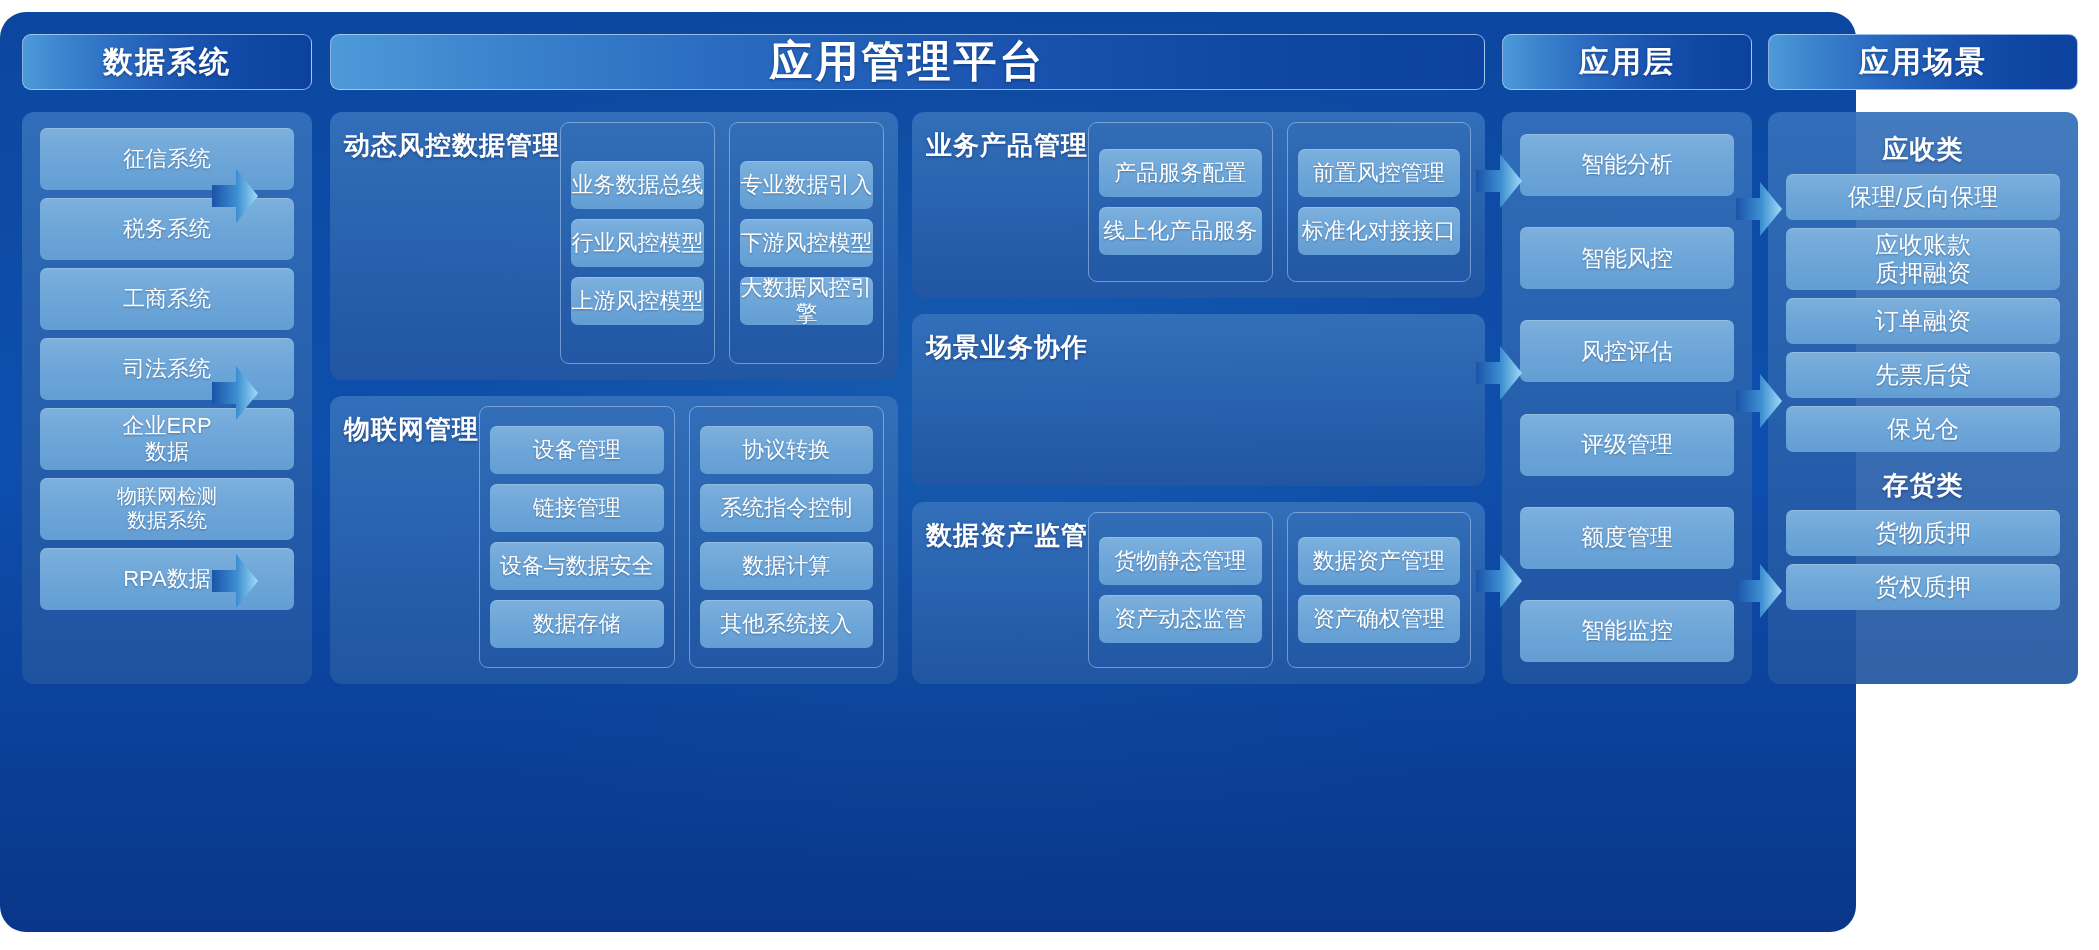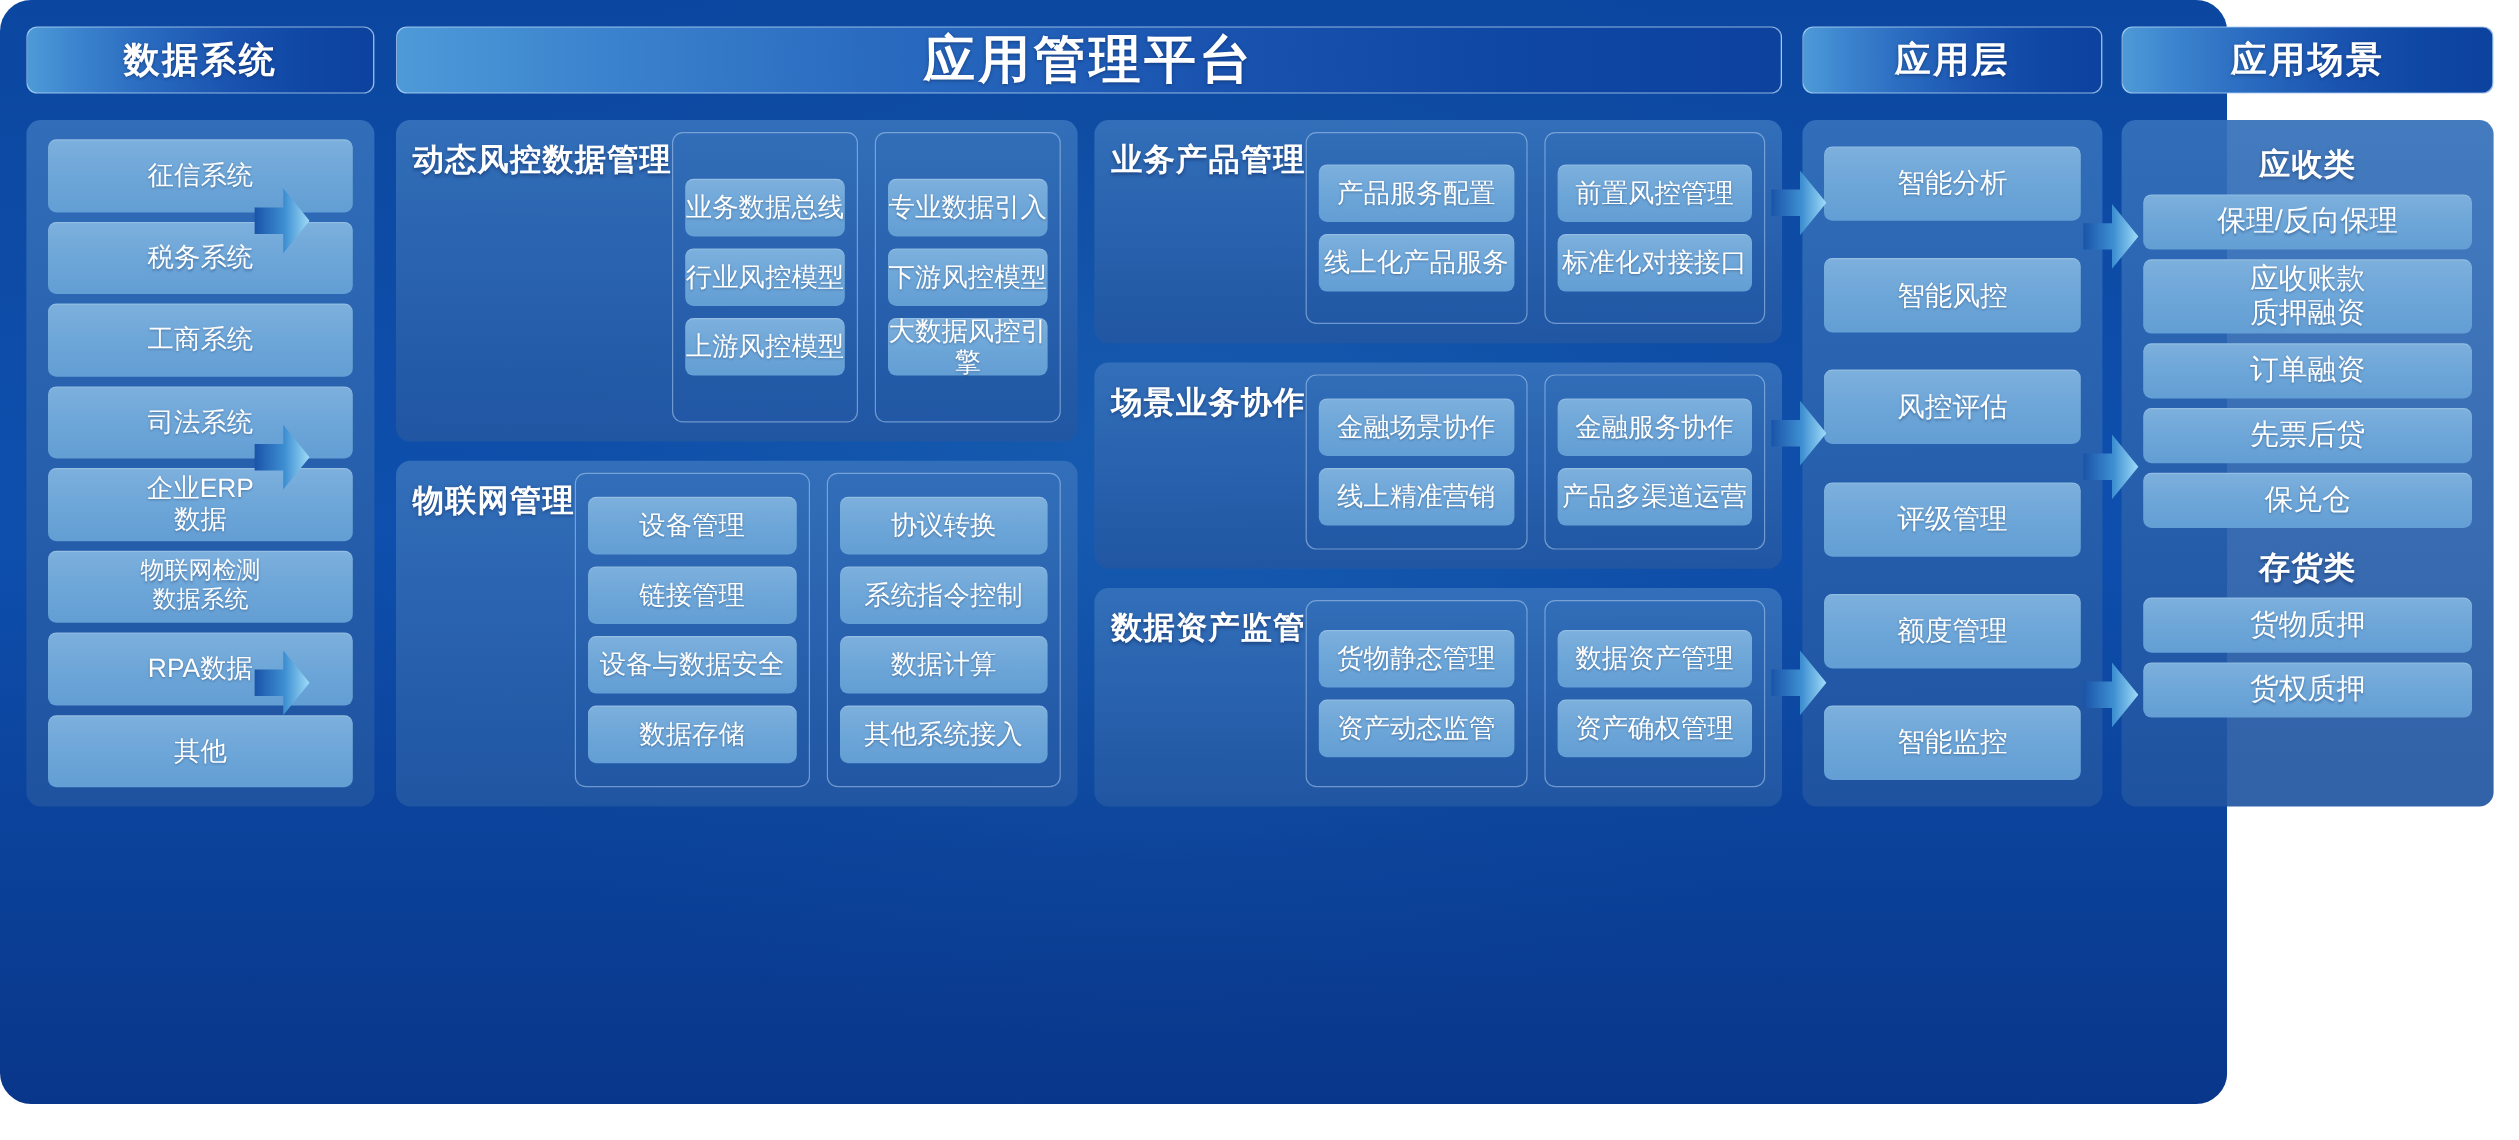--- a/index.html
+++ b/index.html
@@ -8,21 +8,21 @@
     font-family:"Liberation Sans","DejaVu Sans",sans-serif;
     -webkit-font-smoothing:antialiased;
   }
   .canvas{
     position:relative;
     width:2099px;height:950px;
     background:#ffffff;
     overflow:hidden;
   }
   .stage{
-    position:absolute;left:0;top:0;width:1856px;height:920px;
+    position:absolute;left:0;top:12px;width:1856px;height:920px;
     background:
       radial-gradient(ellipse 900px 620px at 52% 42%, rgba(30,105,180,0.50) 0%, rgba(20,80,155,0.18) 55%, rgba(9,58,130,0) 78%),
       linear-gradient(180deg,#0b47a0 0%,#0d4ba6 22%,#0e4fae 48%,#0b4199 78%,#08368a 100%);
     border-radius: 26px;
   }
 
   
   .col{position:absolute;top:0;}
   .col-datasys{left:22px;  width:290px;}
   .col-platform{left:330px;width:1155px;}
@@ -126,21 +126,20 @@
       <div class="shell shell-datasys">
         <div class="chip chip-ds">征信系统</div>
         <div class="chip chip-ds">税务系统</div>
         <div class="chip chip-ds">工商系统</div>
         <div class="chip chip-ds">司法系统</div>
         <div class="chip chip-ds" style="white-space:pre-line;">企业ERP
 数据</div>
         <div class="chip chip-ds" style="white-space:pre-line;font-size:20px;">物联网检测
 数据系统</div>
         <div class="chip chip-ds">RPA数据</div>
-        <div class="chip chip-ds">其他</div>
       </div>
     </div>
 
     <div class="col col-platform">
       <div class="hdr hdr-wide">应用管理平台</div>
 
       <div class="shell-platform">
 
         <div class="pcol" style="flex:0 0 568px;">
 
@@ -191,30 +190,20 @@
               </div>
               <div class="subbox">
                 <div class="chip chip-plat">前置风控管理</div>
                 <div class="chip chip-plat">标准化对接接口</div>
               </div>
             </div>
           </div>
 
           <div class="group g-scene">
             <div class="group-title">场景业务协作</div>
-            <div class="group-body">
-              <div class="subbox">
-                <div class="chip chip-plat">金融场景协作</div>
-                <div class="chip chip-plat">线上精准营销</div>
-              </div>
-              <div class="subbox">
-                <div class="chip chip-plat">金融服务协作</div>
-                <div class="chip chip-plat">产品多渠道运营</div>
-              </div>
-            </div>
           </div>
 
           <div class="group g-asset">
             <div class="group-title">数据资产监管</div>
             <div class="group-body">
               <div class="subbox">
                 <div class="chip chip-plat">货物静态管理</div>
                 <div class="chip chip-plat">资产动态监管</div>
               </div>
               <div class="subbox">

